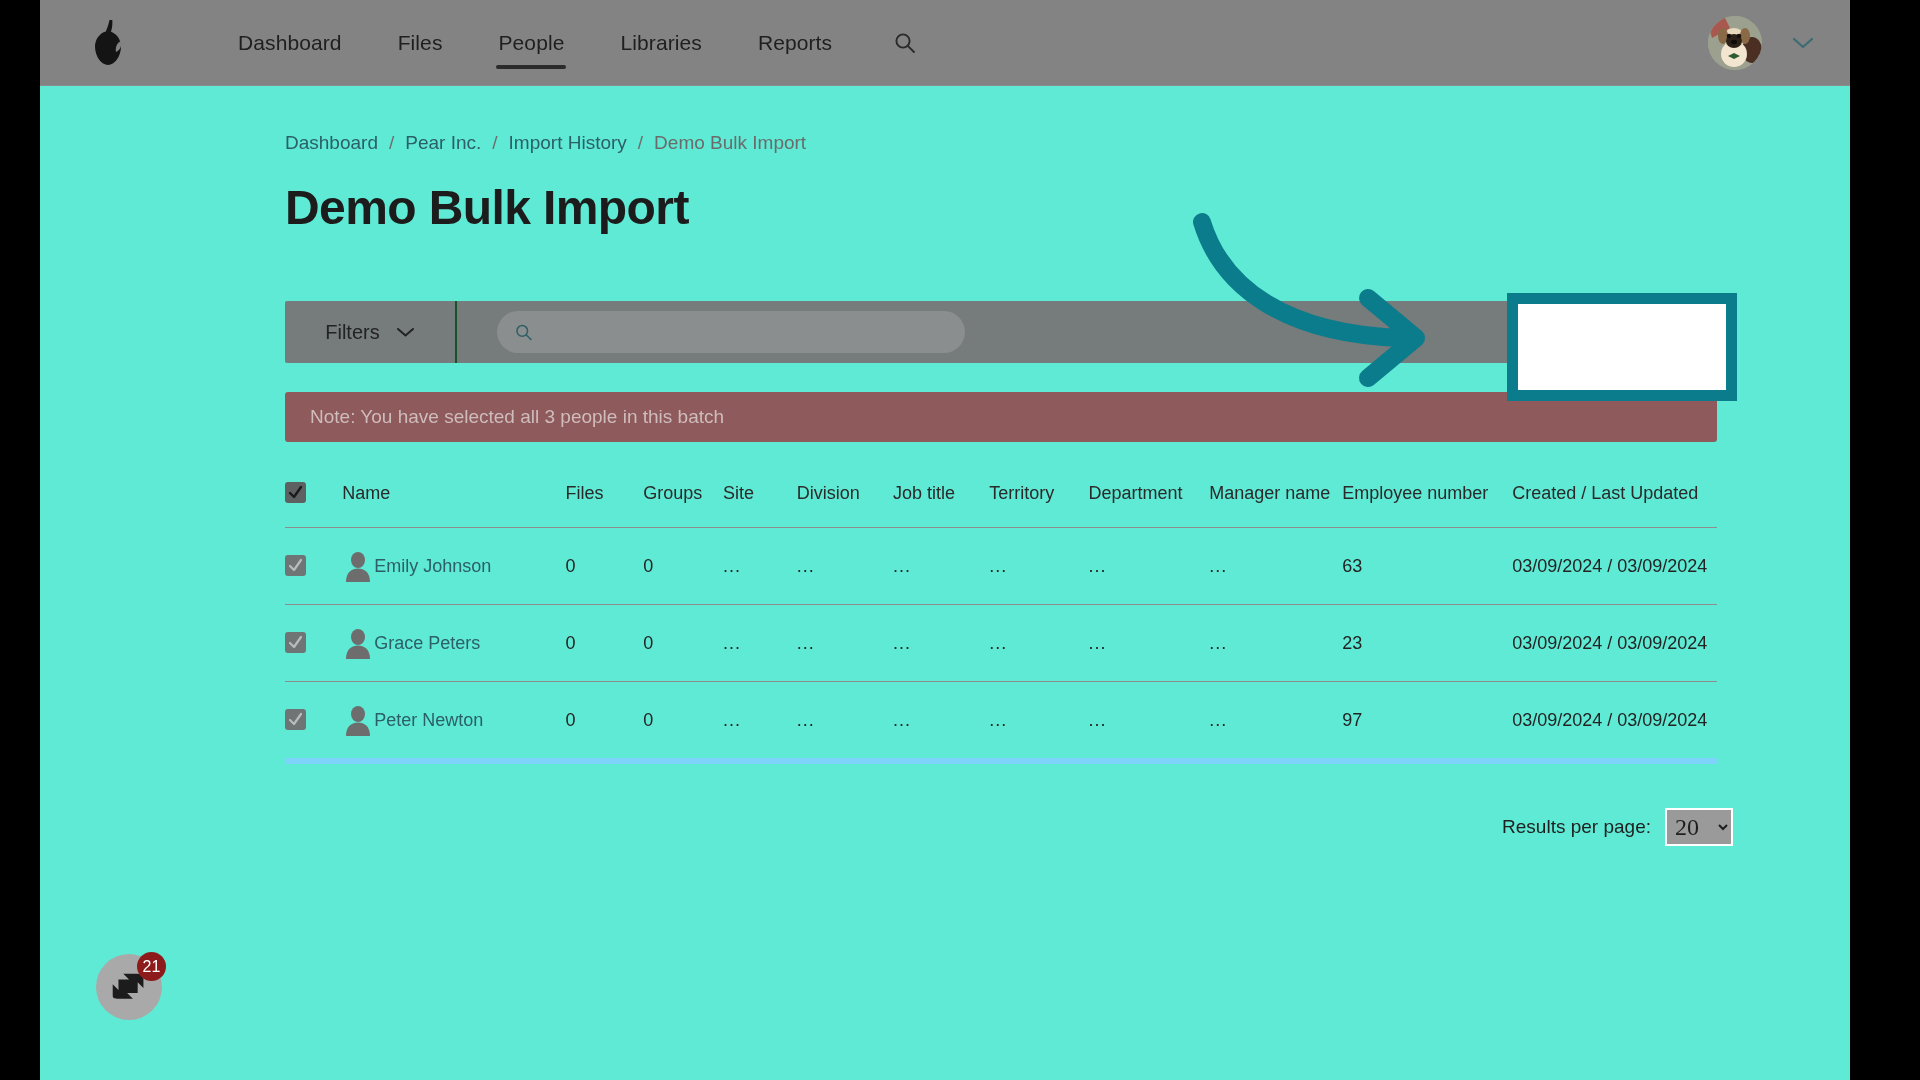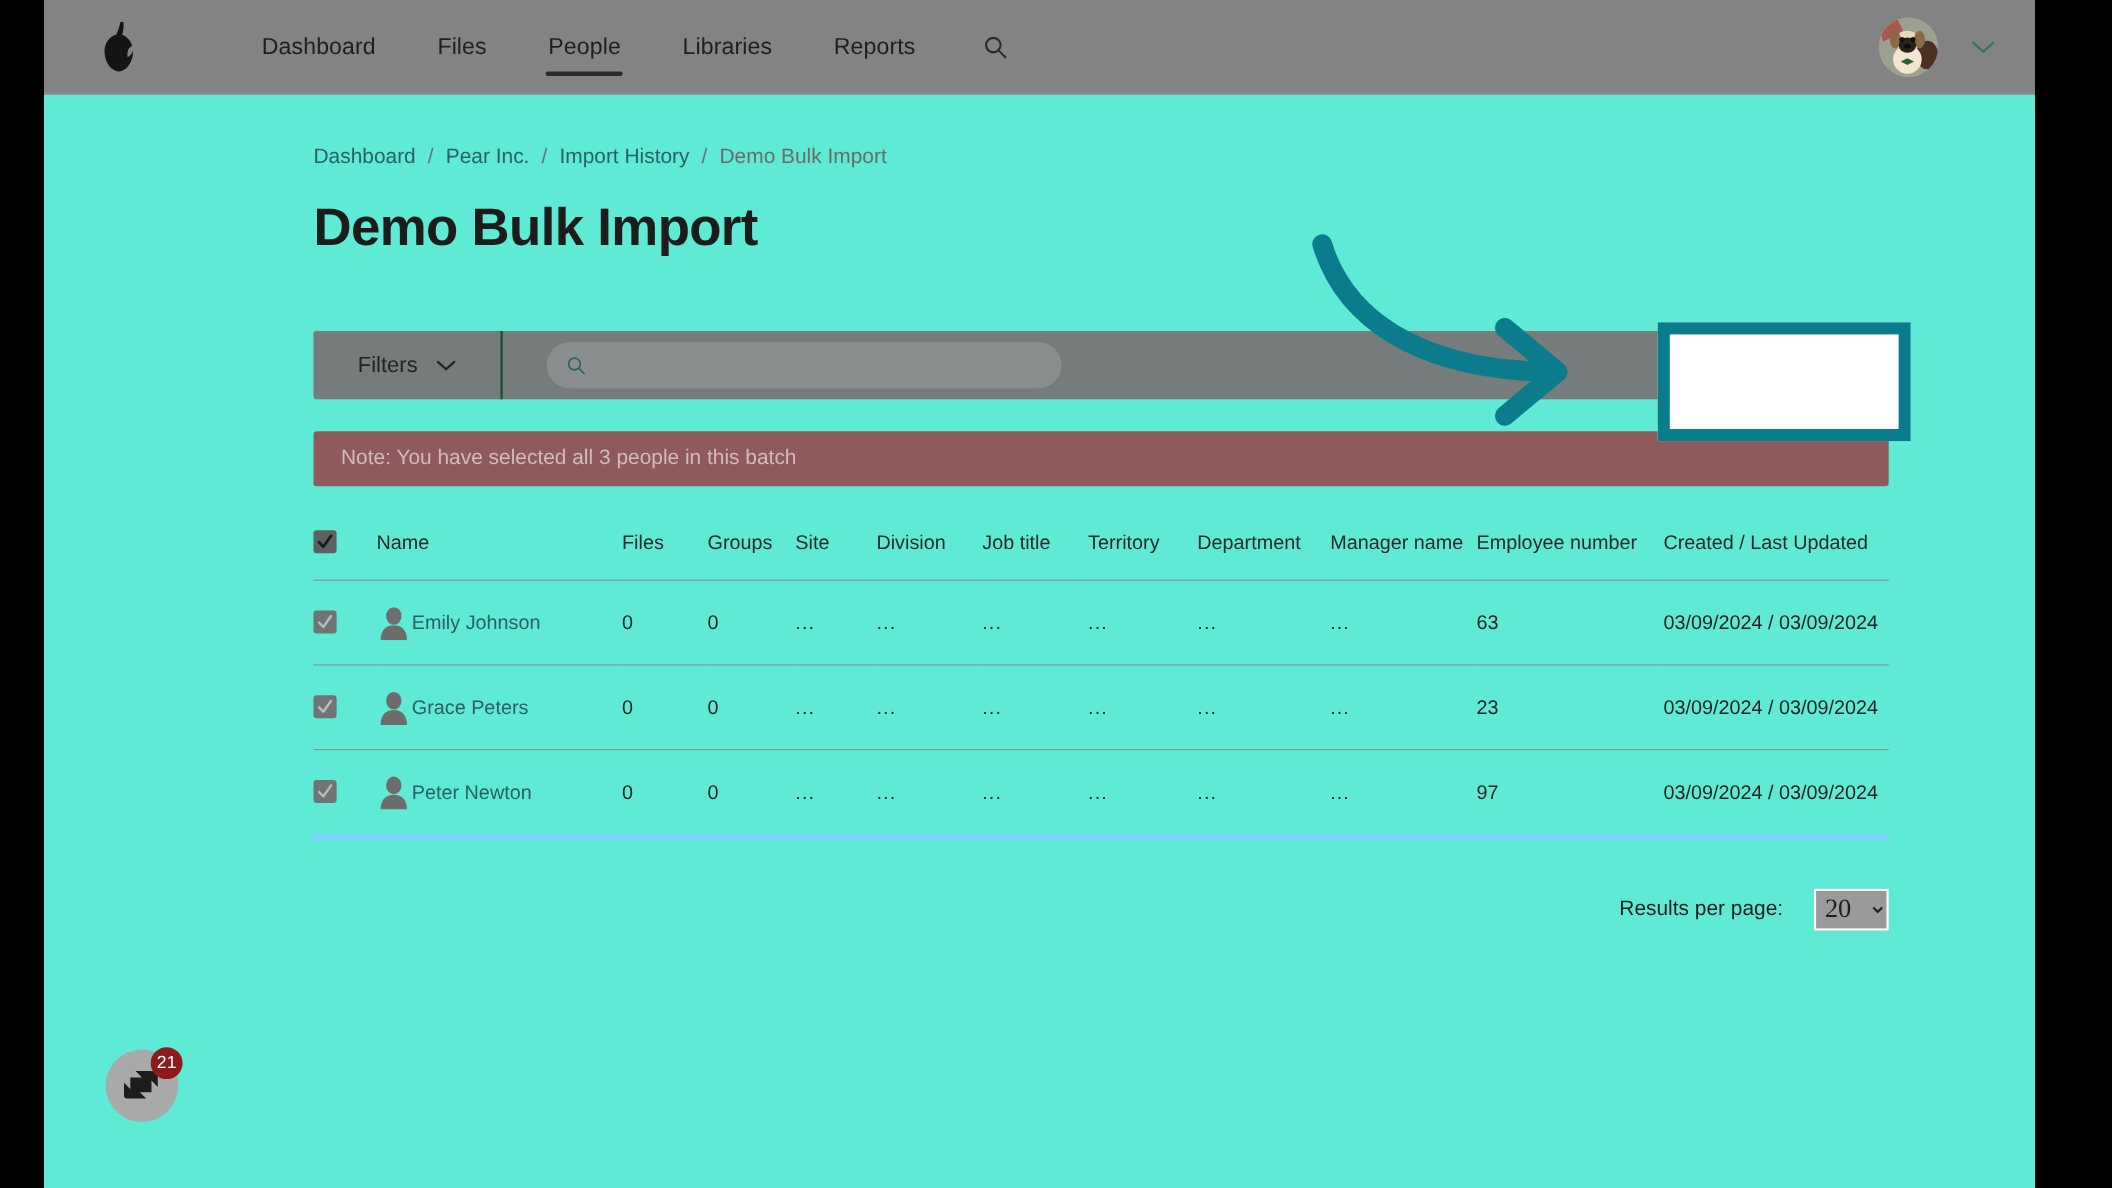--- a/index.html
+++ b/index.html
@@ -221,23 +221,23 @@
   .name-cell { display: flex; align-items: center; }
   .avatar-sil {
     width: 32px; height: 32px; display: block;
   }
   .person-link { color: #2c5f68; cursor: pointer; }
   .dots { color: #3b3b3b; letter-spacing: 1px; }
   .date-cell { color: #222; font-size: 16px; }
 
   
   #pagination {
-    margin: 44px 245px 0 0;
+    margin: 44px 245px 0 16px;
     display: flex; justify-content: flex-end; align-items: center;
-    gap: 28px;
+    gap: 14px;
     width: 1677px;
     font-size: 19px; color: #1f1f1f;
   }
   #per-page-select {
     font-size: 24px;
     font-family: Liberation Serif, serif;
     background: #9a9a9a;
     border: 2px solid #ffffff;
     color: #1f1f1f;
     padding: 3px 4px;

